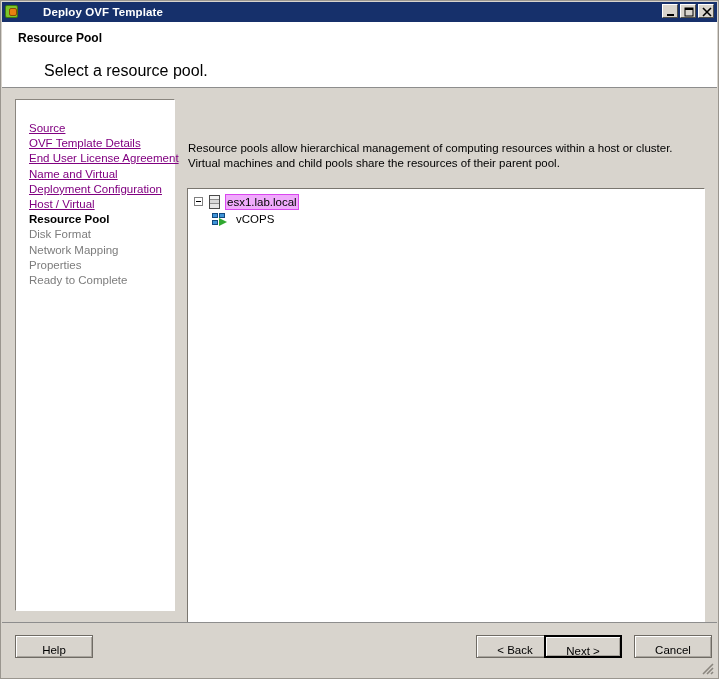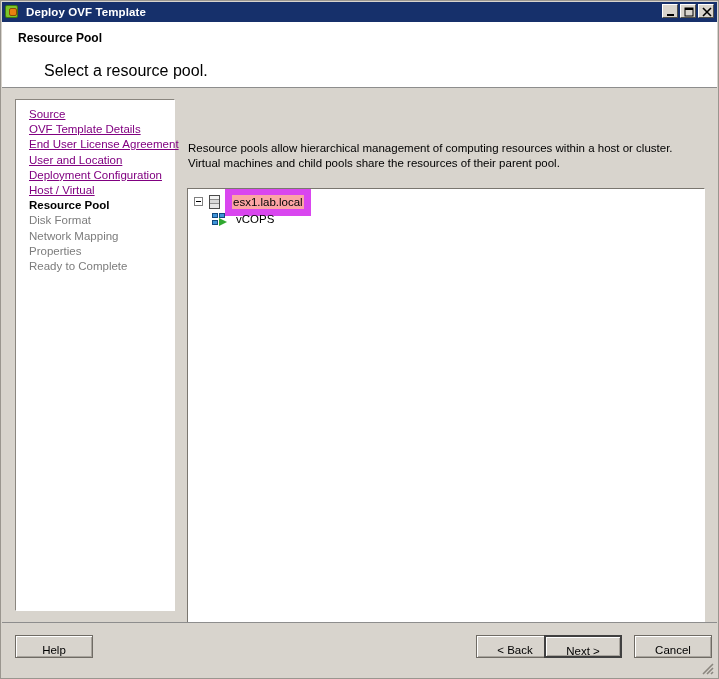--- a/index.html
+++ b/index.html
@@ -30,20 +30,21 @@
   
   #titlebar {
     position: absolute;
     left: 1px; top: 1px;
     width: 715px;
     height: 20px;
     background: #16306b;
     display: flex;
     align-items: center;
     overflow: hidden;
+    gap: 17px;
   }
   #titlebar-icon {
     width: 16px; height: 16px;
     margin-left: 3px;
     position: relative;
     flex: 0 0 auto;
   }
   #titlebar-icon .sq-a {
     position: absolute;
     left: 0px; top: 1px;
@@ -127,21 +128,21 @@
     position: absolute;
     left: 13px; top: 10px;
     width: 160px;
     height: 512px;
     background: #ffffff;
     border-top: 1px solid #8a867f;
     border-left: 1px solid #8a867f;
     border-right: 1px solid #ffffff;
     border-bottom: 1px solid #ffffff;
     box-sizing: border-box;
-    padding: 7px 0 0 13px;
+    padding: 21px 0 0 13px;
   }
   .step {
     font-size: 11.5px;
     line-height: 15.2px;
     white-space: nowrap;
     cursor: default;
   }
   .step.link {
     color: #800080;
     text-decoration: underline;
@@ -251,22 +252,22 @@
     border-top: 4px solid transparent;
     border-bottom: 4px solid transparent;
   }
 
   .node-label {
     font-size: 11.5px;
     padding: 0 2px;
     line-height: 14px;
   }
   .node-label.selected {
-    background: #fca5a5;
-    border: 7px solid #d946ef;
+    background: #f0abfc;
+    border: 1px solid #d946ef;
     padding: 0 1px;
     color: #000000;
   }
 
   
   #footer {
     position: absolute;
     left: 1px; top: 621px;
     width: 715px;
     height: 56px;
@@ -283,21 +284,21 @@
     box-sizing: border-box;
     font-family: "Liberation Sans", sans-serif;
     font-size: 11.5px;
     color: #000000;
     cursor: pointer;
     padding: 8px;
   }
   #btn-help   { left: 13px;  top: 12px; width: 78px; }
   #btn-back   { left: 474px; top: 12px; width: 78px; }
   #btn-next   { left: 542px; top: 12px; width: 78px;
-                border: 2px solid #404040; }
+                border: 2px solid #000000; }
   #btn-cancel { left: 632px; top: 12px; width: 78px; }
 
   #resize-grip {
     position: absolute;
     right: 2px; bottom: 2px;
     width: 14px; height: 14px;
   }
 </style>
 </head>
 <body>
@@ -334,21 +335,21 @@
     <div id="header-title">Resource Pool</div>
     <div id="header-subtitle">Select a resource pool.</div>
   </div>
 
   <div id="body">
 
     <div id="steps-panel">
       <div class="step link">Source</div>
       <div class="step link">OVF Template Details</div>
       <div class="step link">End User License Agreement</div>
-      <div class="step link">User and Location</div>
+      <div class="step link">Name and Virtual</div>
       <div class="step link">Deployment Configuration</div>
       <div class="step link">Host / Virtual</div>
       <div class="step current">Resource Pool</div>
       <div class="step future">Disk Format</div>
       <div class="step future">Network Mapping</div>
       <div class="step future">Properties</div>
       <div class="step future">Ready to Complete</div>
     </div>
 
     <div id="content">

